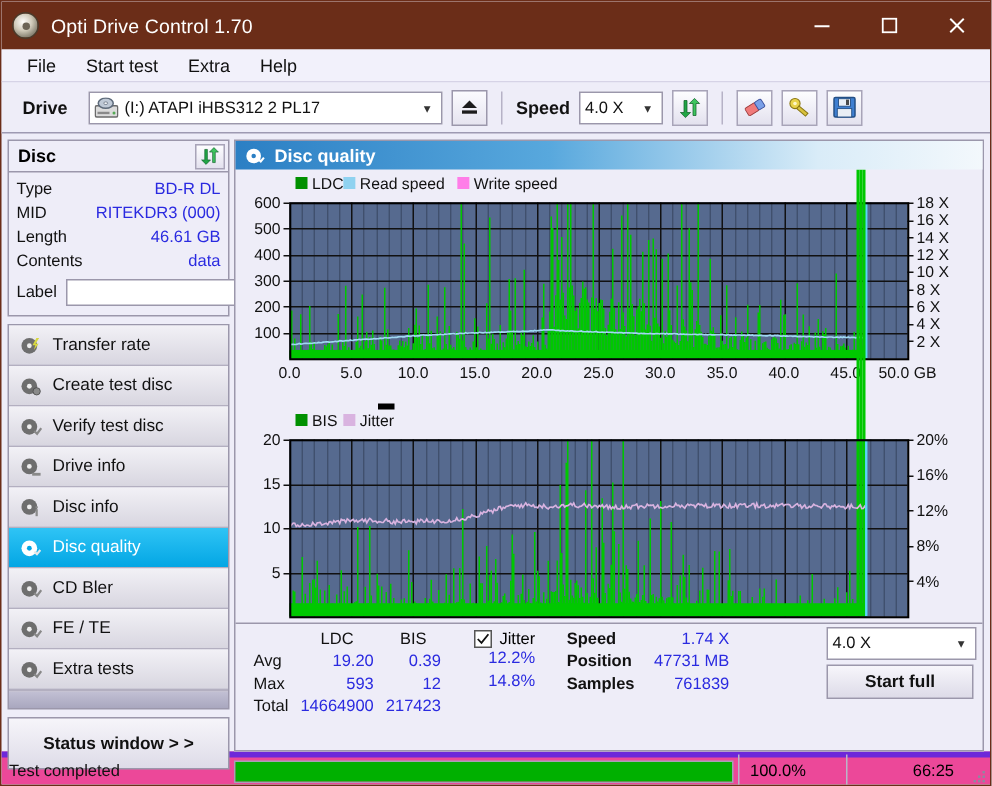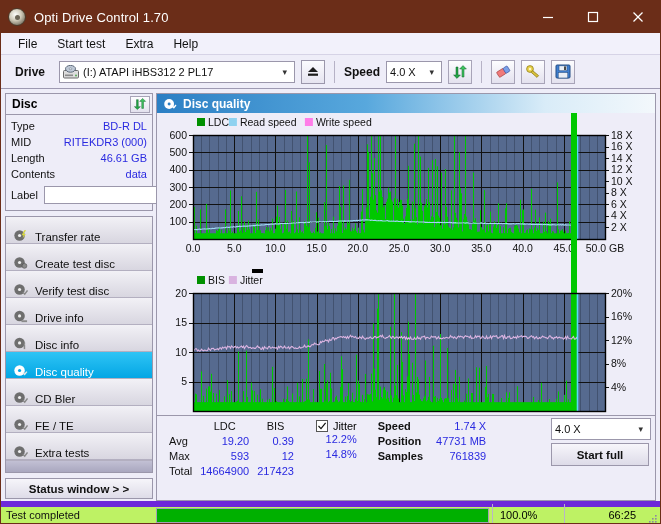--- a/index.html
+++ b/index.html
@@ -84,34 +84,34 @@
   .disc-rows { padding:3px 5px 5px 5px; }
   .drow { display:flex; align-items:center; height:16px; font-size:11px; }
   .drow .k { color:#111; }
   .drow .v { margin-left:auto; color:#2a2ae0; }
   .label-row { display:flex; align-items:center; gap:6px; margin-top:3px; height:20px; }
   .label-row .k { color:#111; font-size:11px; }
   .txtbox { flex:1; height:18px; border:1px solid #9b97ab; background:#fff; }
 
   .navlist { margin-top:5px; border:1px solid #9b97ab; }
   .navbtn {
-    height:27px; display:flex; align-items:flex-end; gap:7px; padding-left:7px;
+    height:27px; display:flex; align-items:center; gap:7px; padding-left:7px;
     background:linear-gradient(#f2f1f6,#d8d6e0); border-bottom:1px solid #b3afc0;
     font-size:11.5px; color:#111;
   }
   .navbtn:last-child { border-bottom:none; }
   .navbtn.active {
     background:linear-gradient(#2fc4f5,#03a6e4);
     color:#fff; font-weight:normal;
   }
   .navbtn .nb-ic { width:15px; height:15px; flex:0 0 auto; }
   .navfill { height:12px; background:linear-gradient(#c2c0d4,#a9a7bf); border-top:1px solid #b3afc0; }
 
   .statusbtn {
-    margin-top:5px; height:21px; border:1px solid #9b97ab;
+    margin-top:5px; height:35px; border:1px solid #9b97ab;
     background:linear-gradient(#f6f5fa,#dedce8);
     display:flex; align-items:center; justify-content:center;
     font-size:11.5px; font-weight:bold; color:#111;
   }
 
   
   #right { flex:1; padding:4px 4px 0 0; display:flex; flex-direction:column; }
   #qualityPanel { border:1px solid #9b97ab; background:#eeedf8; flex:1; display:flex; flex-direction:column; }
   #qualityHd {
     height:19px; display:flex; align-items:center; gap:6px; padding-left:6px;
@@ -150,22 +150,22 @@
   #actions { margin-left:auto; width:100px; display:flex; flex-direction:column; gap:3px; padding-right:2px; }
   #actions .combo { width:100px; }
   .abtn {
     height:23px; border:1px solid #9b97ab; background:linear-gradient(#f7f6fb,#dddbe8);
     display:flex; align-items:center; justify-content:center;
     font-size:11.5px; font-weight:bold; color:#111;
   }
 
   
   #statusbar {
-    height:22px; border-top:6px solid #6d28d9; display:flex; align-items:center;
-    background:#bef264; font-size:11px;justify-content:center;
+    height:22px; border-top:4px solid #6d28d9; display:flex; align-items:center;
+    background:#ec4899; font-size:11px;justify-content:center;
   }
   #statusbar .sb-text { width:152px; padding-left:5px; color:#111; }
   #sbProgWrap {
     flex:1; height:15px; margin:0 3px; border:1px solid #a5a1b5; background:#fff; position:relative;
   }
   #sbProg { height:100%; background:#00b000; }
   #statusbar .sb-pct { width:72px; padding-left:7px; border-left:1px solid #b9b5c8; height:22px; display:flex; align-items:center; }
   #statusbar .sb-time { width:82px; padding-right:10px; border-left:1px solid #b9b5c8; height:22px; display:flex; align-items:center; justify-content:flex-end; }
   #grip { width:14px; height:22px; display:flex; align-items:flex-end; justify-content:center; padding-bottom:2px; }
 </style>

